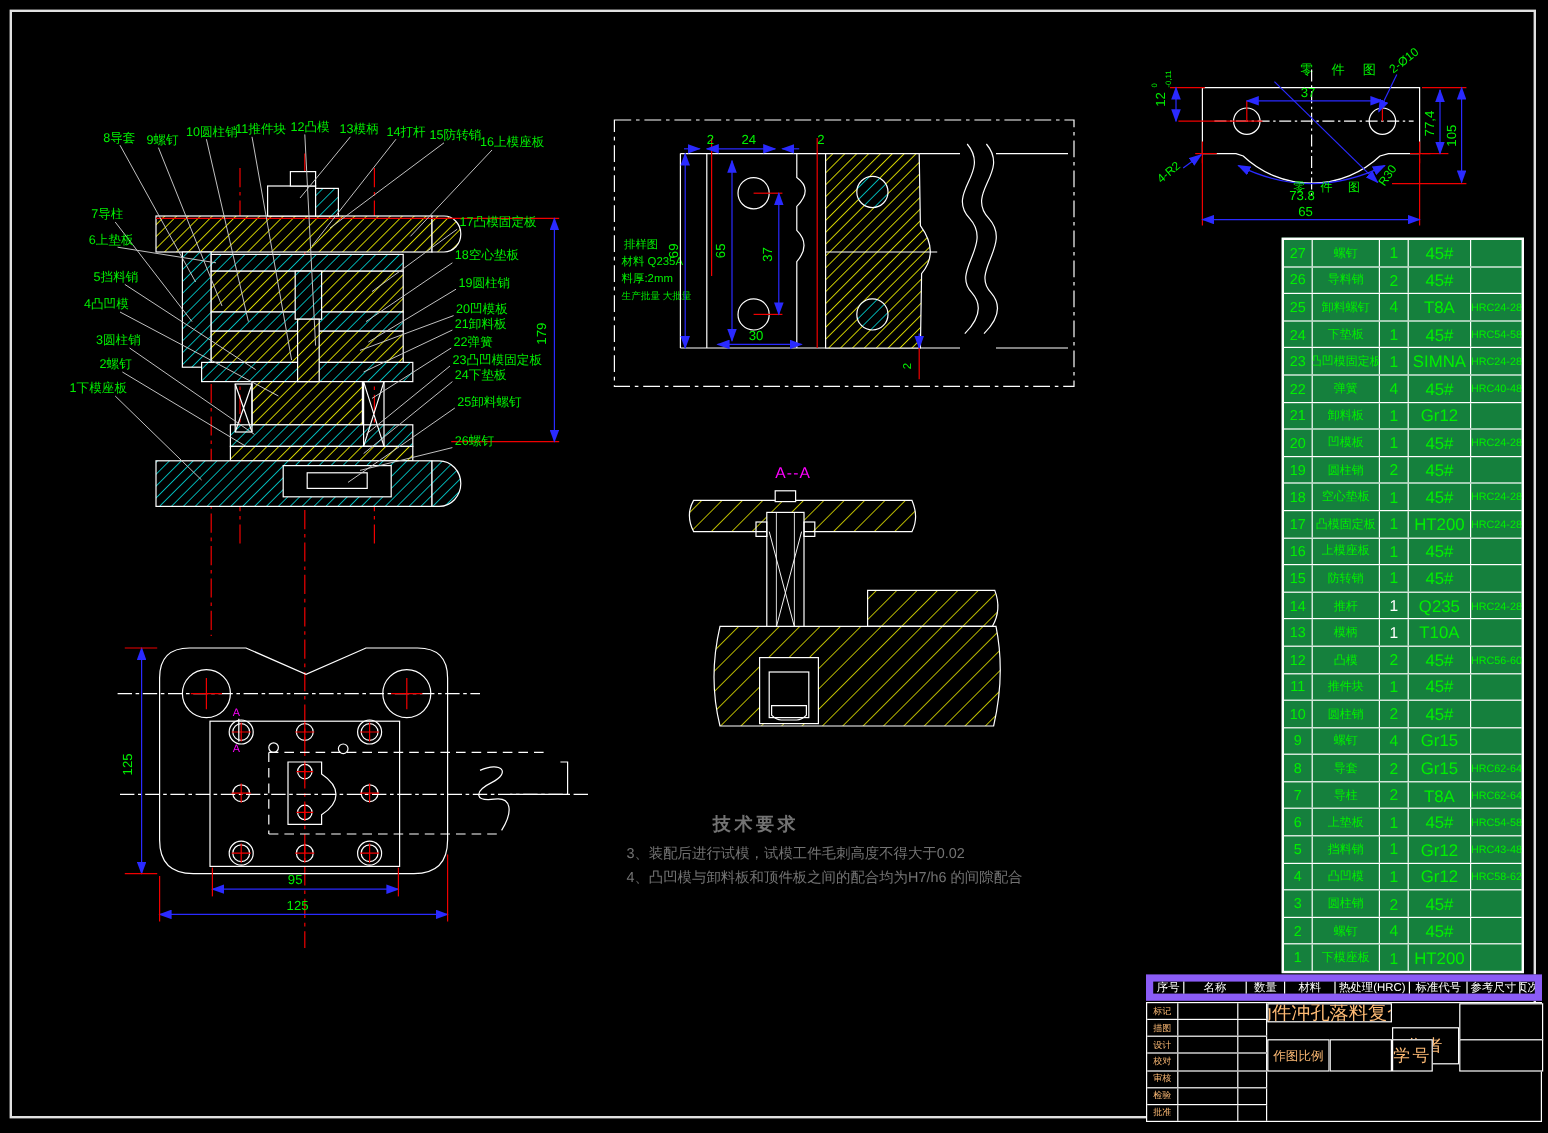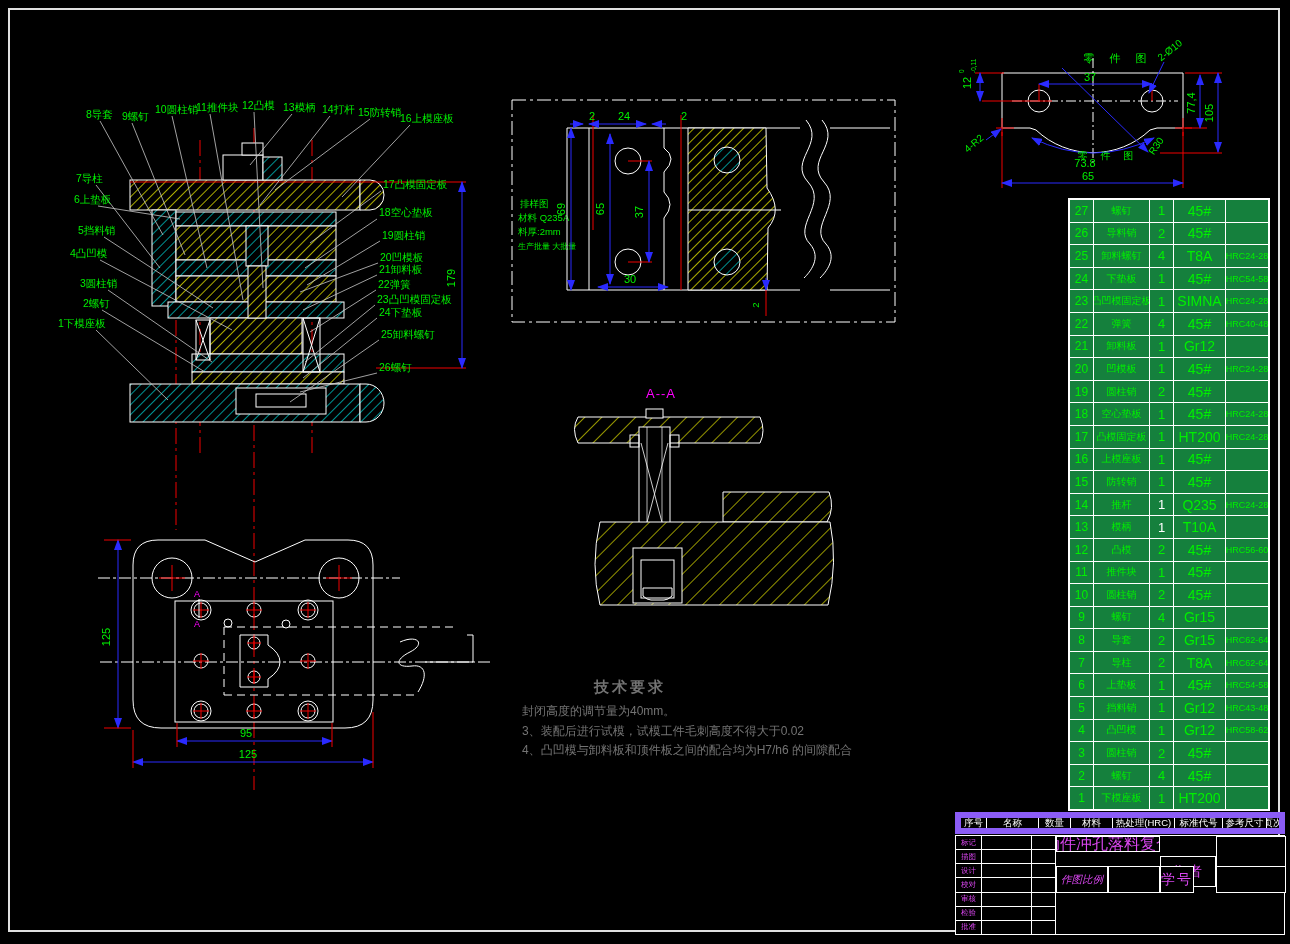--- a/index.html
+++ b/index.html
@@ -22,32 +22,32 @@
   .c0{width:24px;font-size:12px;}
   .c1{width:56px;font-size:10px;}
   .c2{width:24px;font-size:13px;}
   .c3{width:52px;font-size:14px;}
   .c4{flex:1;font-size:9px;}
   .wq{color:#fff;}
   
   #bomhead{position:absolute;left:955px;top:812px;width:330px;height:22px;display:flex;border:6px solid #8b5cf6;background:#000;}
   .hc{border-right:1px solid #fff;color:#fff;font-size:9.5px;display:flex;align-items:center;justify-content:center;white-space:nowrap;overflow:hidden;}
   .h0{width:26px}.h1{width:52px}.h2{width:32px}.h3{width:42px}.h4{width:62px}.h5{width:48px}.h6{width:44px}.h7{flex:1;border-right:none}
-  #tblock{position:absolute;left:955px;top:835px;width:330px;height:100px;border:1px solid #fff;background:#000;color:#d946ef;}
+  #tblock{position:absolute;left:955px;top:835px;width:330px;height:100px;border:1px solid #fff;background:#000;color:#fdba74;}
   #tl-rows{position:absolute;left:0;top:0;width:100px;height:100%;display:flex;flex-direction:column;}
   .tlr{flex:1;display:flex;border-bottom:1px solid #fff;min-height:0;}
   .tlr:last-child{border-bottom:none;}
   .tla{width:26px;border-right:1px solid #fff;font-size:7.5px;display:flex;align-items:center;justify-content:center;overflow:hidden;white-space:nowrap;}
   .tlb{width:50px;border-right:1px solid #fff;}
   .tlc{flex:1;border-right:1px solid #fff;}
   .tb-cell{position:absolute;border:1px solid #fff;display:flex;align-items:center;justify-content:center;background:#000;white-space:nowrap;overflow:hidden;}
   #tb-title{left:100px;top:0;width:104px;height:16px;font-size:16px;}
   #tb-author{left:204px;top:0;width:56px;height:31px;font-size:14px;letter-spacing:2px;margin-top:20px;}
   #tb-ar{left:260px;top:0;width:70px;height:31px;}
-  #tb-scale{left:100px;top:30px;width:52px;height:27px;font-size:10.5px;font-style:italic;}
+  #tb-scale{left:100px;top:30px;width:52px;height:27px;font-size:10.5px;}
   #tb-se{left:152px;top:30px;width:52px;height:27px;}
   #tb-id{left:204px;top:30px;width:34px;height:27px;font-size:14px;letter-spacing:2px;}
   #tb-ie{left:260px;top:30px;width:70px;height:27px;}
   
   #tech{position:absolute;left:522px;top:678px;color:#737373;}
   #tech-title{font-size:15px;margin-left:72px;margin-bottom:5px;letter-spacing:3px;font-weight:bold;}
   .tech-line{font-size:12px;line-height:19.5px;white-space:nowrap;}
 </style>
 </head>
 <body>
@@ -384,21 +384,20 @@
         </g>
 
       <line x1="1002" y1="183" x2="1183" y2="183" stroke="#2a2aff" marker-start="url(#mas)" marker-end="url(#ma)"></line>
       <text class="dim" x="1088" y="180" text-anchor="middle">65</text>
       <text x="1108" y="159" text-anchor="middle" font-size="10" letter-spacing="5">零 件 图</text>
     </g>
   </svg>
 
   <div id="tech">
     <div id="tech-title">技术要求</div>
-    <div class="tech-line">封闭高度的调节量为40mm。</div>
     <div class="tech-line">3、装配后进行试模，试模工件毛刺高度不得大于0.02</div>
     <div class="tech-line">4、凸凹模与卸料板和顶件板之间的配合均为H7/h6 的间隙配合</div>
   </div>
 
   <div id="bom">
     <div style="display:contents"><div class="br">
           <div class="bc c0">27</div>
           <div class="bc c1">螺钉</div>
           <div class="bc c2">1</div>
           <div class="bc c3">45#</div>

